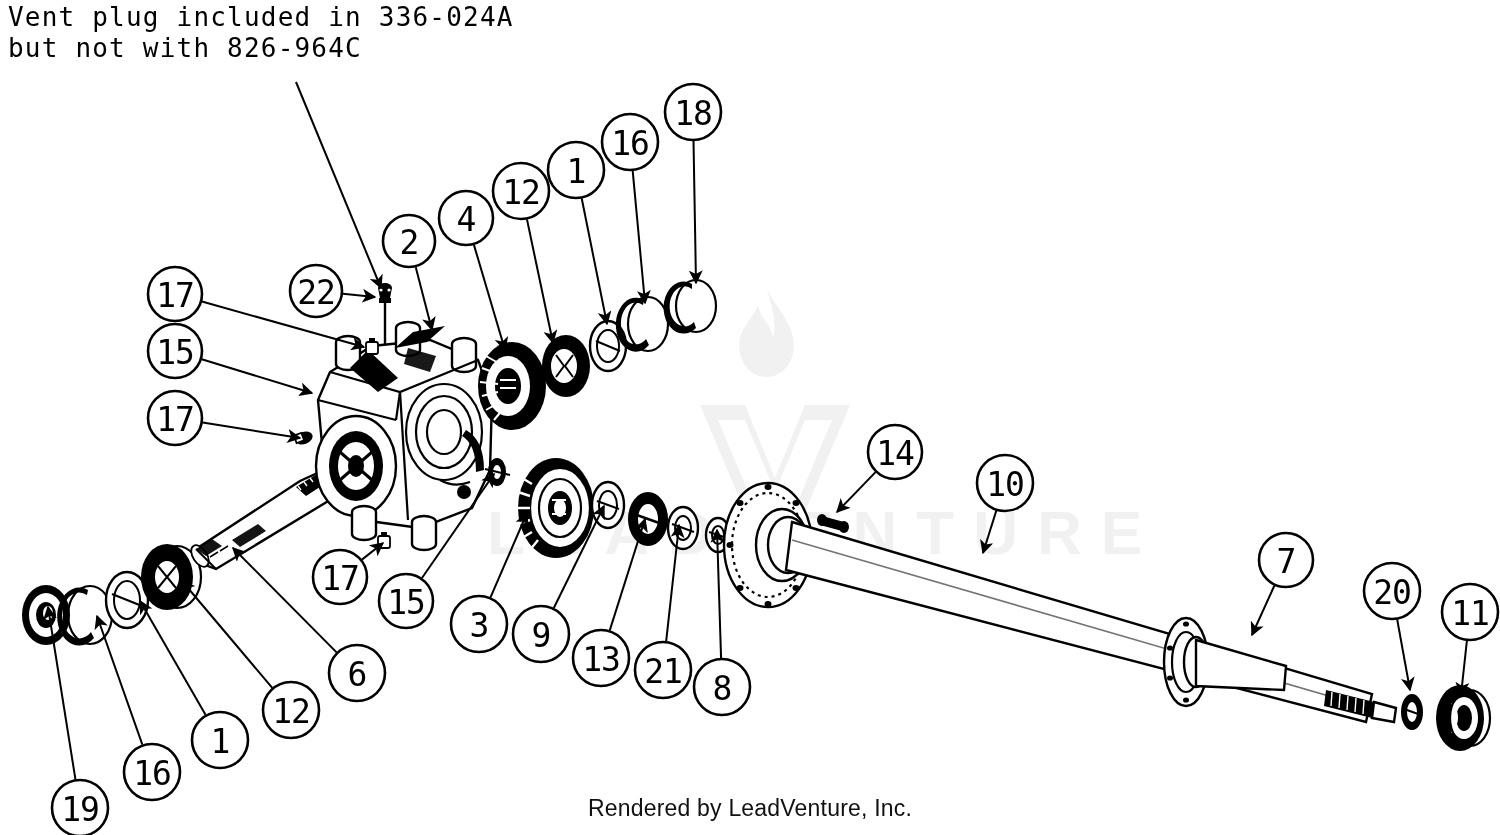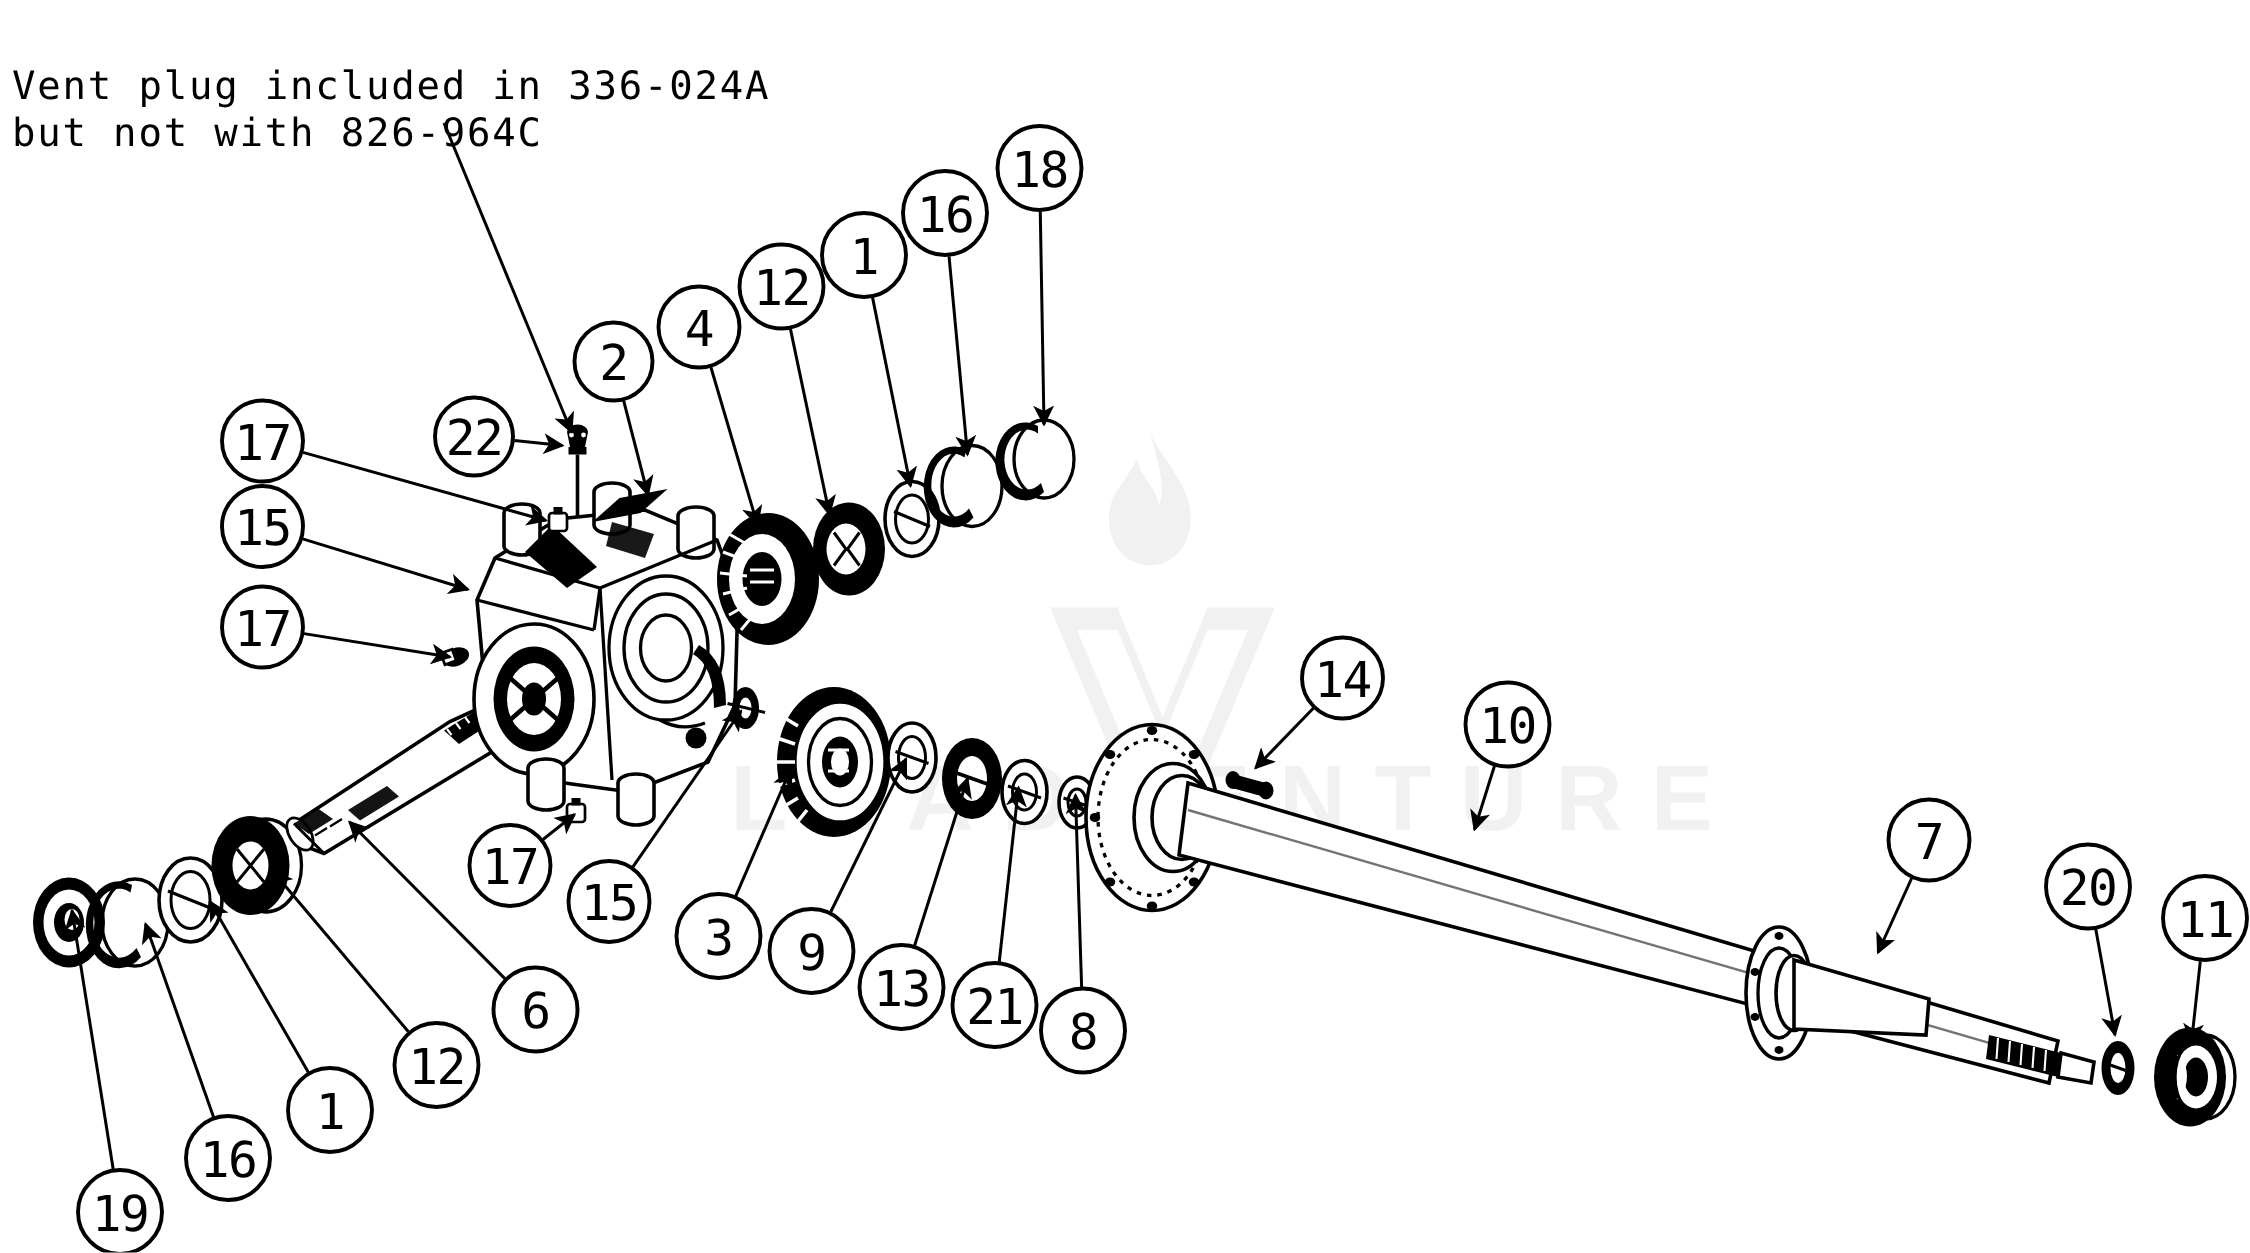--- a/index.html
+++ b/index.html
@@ -8,21 +8,21 @@
     width:1500px;height:835px;overflow:hidden;position:relative;
     font-family:"Liberation Sans", sans-serif;color:#000;
   }
   #stage{position:relative;width:1500px;height:835px;background:#fff;}
   #stage svg{position:absolute;left:0;top:0;}
 
   .note-text{
     position:absolute;left:8px;top:2px;
     font-family:"DejaVu Sans Mono", monospace;
     font-size:26px;line-height:31px;letter-spacing:1.2px;
-    white-space:pre;color:#000;margin-top:41px;
+    white-space:pre;color:#000;
   }
   .footer-text{
     position:absolute;left:0;top:795px;width:1500px;text-align:center;
     font-family:"Liberation Sans", sans-serif;
     font-size:23px;color:#111;letter-spacing:.2px;
   }
   .wm{position:absolute;pointer-events:none;}
   .wm-word{
     left:487px;top:497px;
     font-family:"Liberation Sans", sans-serif;
@@ -468,14 +468,15 @@
       </g>
 
     <g>
       <line id="noteLeader" class="lead" marker-end="url(#ah)" x1="296" y1="82" x2="381" y2="288"></line>
     </g>
   </svg>
 
   <div class="note-text"><span>Vent plug included in 336-024A</span>
 <span>but not with 826-964C</span></div>
 
+  <div class="footer-text">Rendered by LeadVenture, Inc.</div>
 
 </div>
 
 </body></html>

